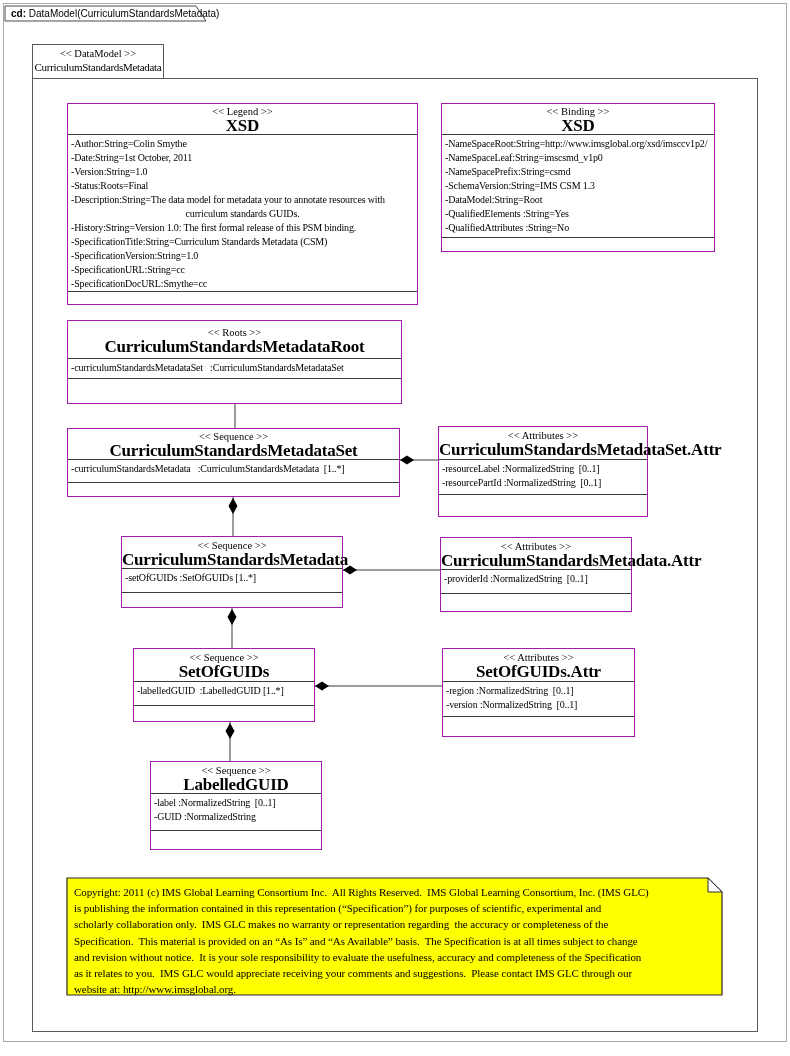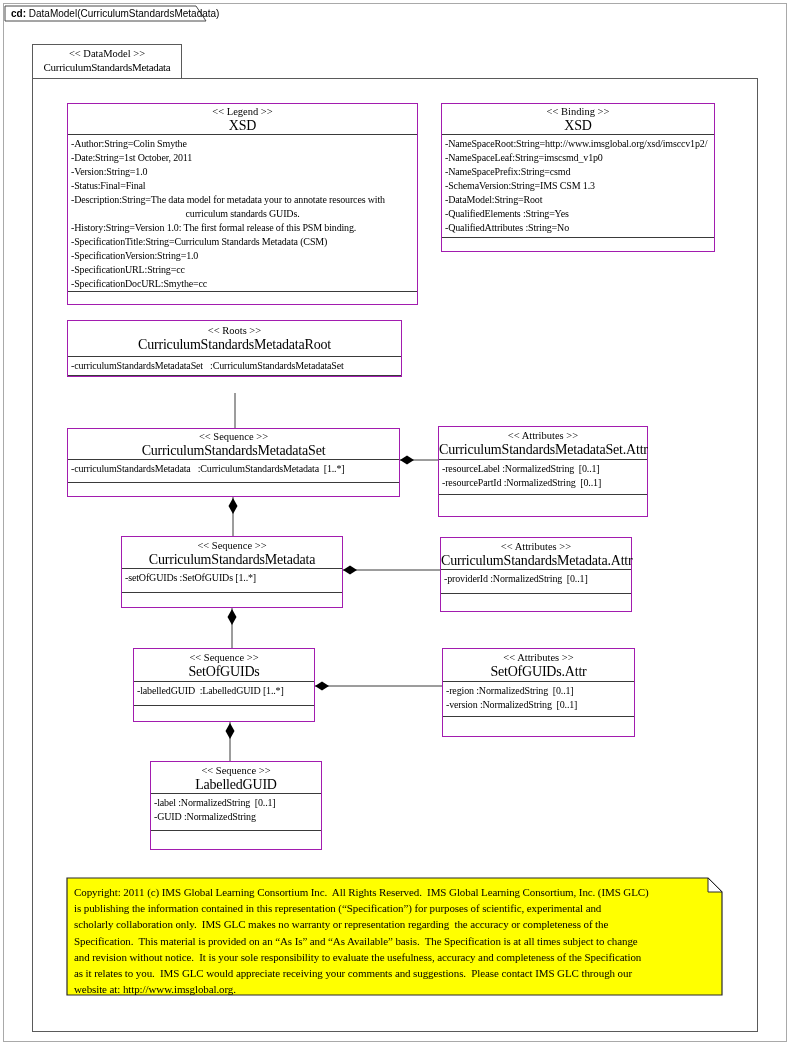--- a/index.html
+++ b/index.html
@@ -5,30 +5,30 @@
   * { box-sizing: border-box; margin: 0; padding: 0; }
   html,body { width:790px; height:1056px; background:#fff; position:relative;
               font-family:"Liberation Serif", serif; color:#000; }
   .page-border { position:absolute; left:3px; top:3px; width:784px; height:1039px;
                  border:1px solid #a9a9a9; }
   .tab-text { position:absolute; left:11px; top:8px; font-family:"Liberation Sans",sans-serif;
               font-size:10px; white-space:pre; }
   .tab-text b { font-weight:bold; }
   .frame { position:absolute; left:32px; top:78px; width:726px; height:954px;
            border:1px solid #5a5a5a; background:#fff; }
-  .frame-label { position:absolute; left:32px; top:44px; width:150px; height:35px;
+  .frame-label { position:absolute; left:32px; top:44px; width:132px; height:35px;
                  border:1px solid #5a5a5a; background:#fff; text-align:center;
                  font-size:11px; padding-top:2px; }
   .frame-label .nm { font-size:11px; letter-spacing:-0.3px; }
 
   .box { position:absolute; background:#fff; border:1px solid #a21caf;
          display:flex; flex-direction:column; }
   .hdr { display:flex; flex-direction:column; justify-content:center; text-align:center; }
   .st  { font-size:10.5px; line-height:13px; }
-  .nm  { font-size:14px; line-height:15px; font-weight:normal; letter-spacing:-0.2px; }
+  .nm  { font-size:17px; line-height:15px; font-weight:bold; letter-spacing:-0.2px; }
   .attrs { border-top:1px solid #3a3a3a; border-bottom:1px solid #3a3a3a;
            padding:2px 3px 0 3px; overflow:hidden; }
   .attrs div { font-size:10px; line-height:14px; white-space:pre; letter-spacing:-0.15px; }
   .attrs .center { text-align:center; }
   .empty { flex:1; }
 
   .conn-layer { position:absolute; left:0; top:0; width:790px; height:1056px; pointer-events:none; }
 
   .note-text { position:absolute; left:74px; top:884px; width:640px; }
   .note-text div { font-size:11px; line-height:16.2px; white-space:pre-wrap; letter-spacing:-0.1px; }
@@ -77,21 +77,21 @@
 
 <div class="box" style="left:67px; top:103px; width:351px; height:202px; z-index:3;">
   <div class="hdr" style="height:30px;">
     <div class="st">&lt;&lt; Legend &gt;&gt;</div>
     <div class="nm">XSD</div>
   </div>
   <div class="attrs" style="height:158px;">
     <div>-Author:String=Colin Smythe</div>
     <div>-Date:String=1st October, 2011</div>
     <div>-Version:String=1.0</div>
-    <div>-Status:Final=Final</div>
+    <div>-Status:Roots=Final</div>
     <div>-Description:String=The data model for metadata your to annotate resources with</div>
     <div class="center">curriculum standards GUIDs.</div>
     <div>-History:String=Version 1.0: The first formal release of this PSM binding.</div>
     <div>-SpecificationTitle:String=Curriculum Standards Metadata (CSM)</div>
     <div>-SpecificationVersion:String=1.0</div>
     <div>-SpecificationURL:String=cc</div>
     <div>-SpecificationDocURL:Smythe=cc</div>
   </div>
   <div class="empty"></div>
 </div>
@@ -106,21 +106,21 @@
     <div>-NameSpaceLeaf:String=imscsmd_v1p0</div>
     <div>-NameSpacePrefix:String=csmd</div>
     <div>-SchemaVersion:String=IMS CSM 1.3</div>
     <div>-DataModel:String=Root</div>
     <div>-QualifiedElements :String=Yes</div>
     <div>-QualifiedAttributes :String=No</div>
   </div>
   <div class="empty"></div>
 </div>
 
-<div class="box" style="left:67px; top:320px; width:335px; height:57px; z-index:3;">
+<div class="box" style="left:67px; top:320px; width:335px; height:84px; z-index:3;">
   <div class="hdr" style="height:37px;">
     <div class="st">&lt;&lt; Roots &gt;&gt;</div>
     <div class="nm">CurriculumStandardsMetadataRoot</div>
   </div>
   <div class="attrs" style="height:21px;">
     <div>-curriculumStandardsMetadataSet   :CurriculumStandardsMetadataSet</div>
   </div>
   <div class="empty"></div>
 </div>
 

